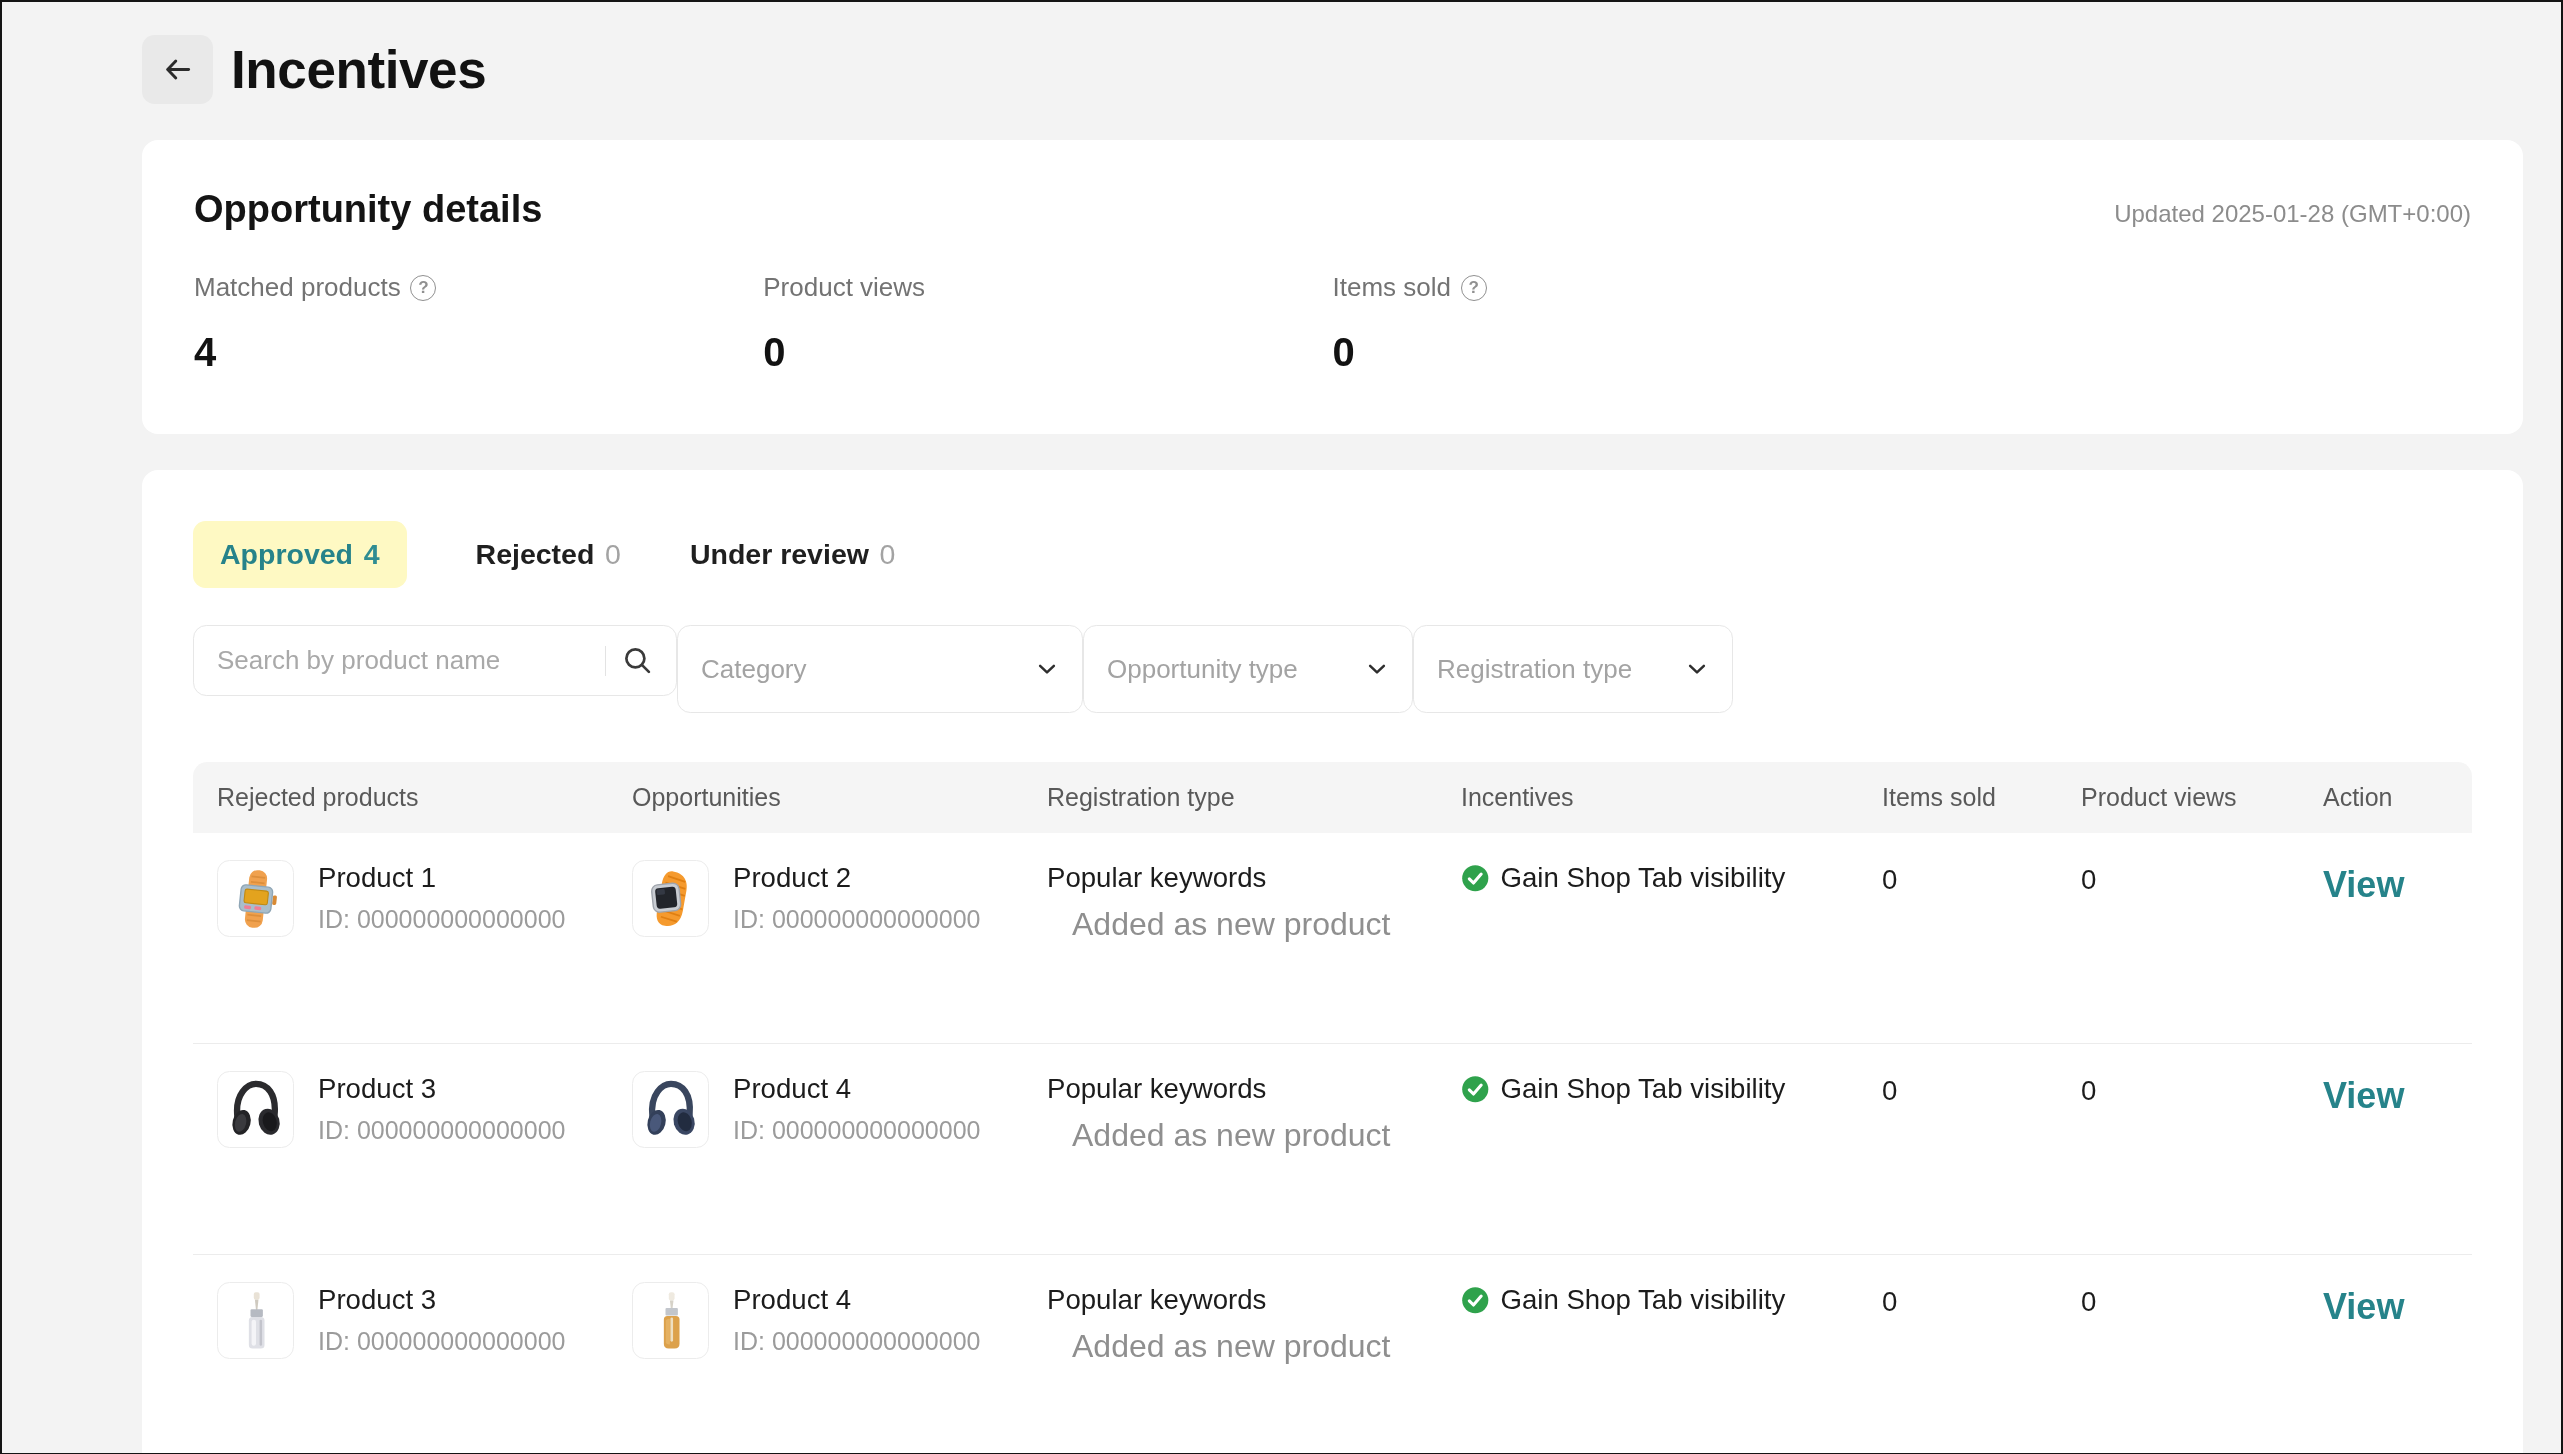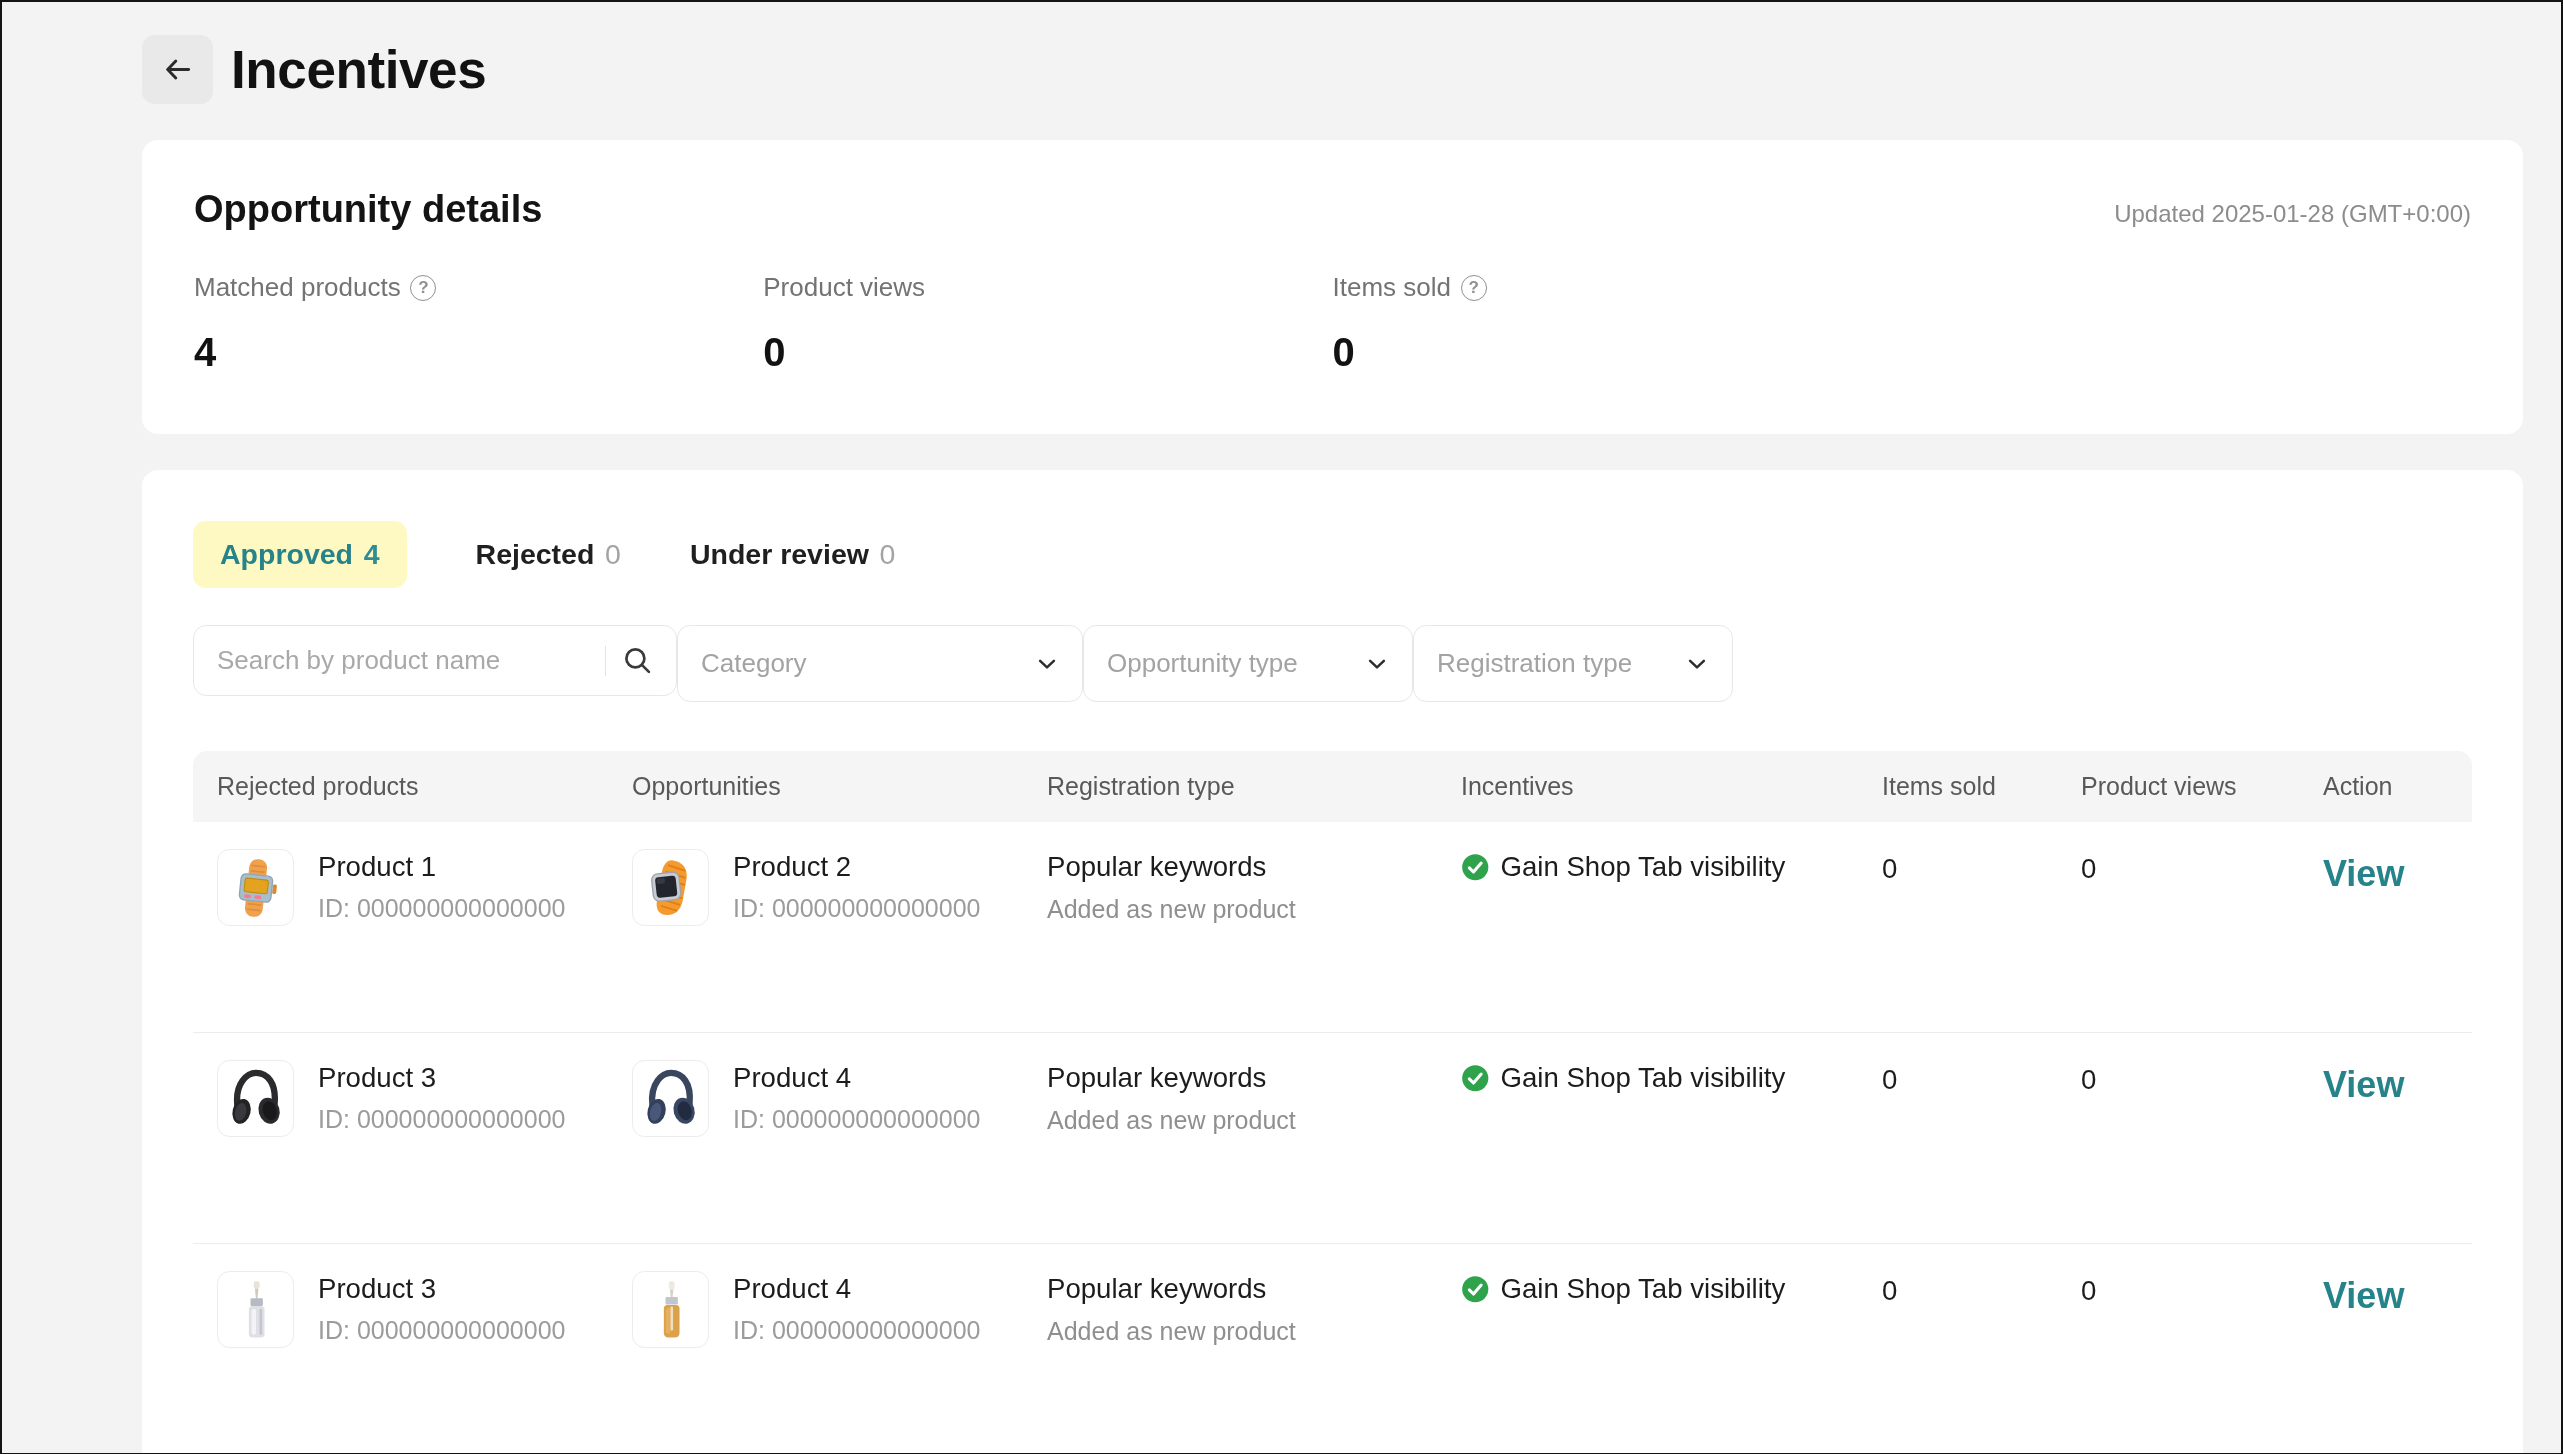--- a/index.html
+++ b/index.html
@@ -59,21 +59,21 @@
   }
   .search-box input {
     flex:1; border:none; outline:none; font-size:26px; color:#333; background:transparent;
     font-family:inherit; min-width:0;
   }
   .search-box input::placeholder { color:#a9a9a9; }
   .search-divider { width:0.9px; height:30px; background:#e3e3e3; margin-right:14.2px; }
   .search-box svg { width:36px; height:36px; }
 
   .dropdown {
-    height:77px; border:1.8px solid #e7e7e7; border-radius:13.3px; background:#fff;
+    height:88px; border:1.8px solid #e7e7e7; border-radius:13.3px; background:#fff;
     display:flex; align-items:center; justify-content:space-between;
     padding:0 19.6px 0 23px; font-size:26px; color:#a3a3a3; cursor:pointer;
   }
   .dropdown svg { width:30px; height:30px; flex:none; }
   .dd-category { width:406px; }
   .dd-opportunity { width:330px; }
   .dd-registration { width:320px; }
   .dd-opportunity .dd-label, .dd-registration .dd-label { margin-right:9px; }
 
   
@@ -89,21 +89,21 @@
   .thumb {
     width:77px; height:77px; background:#fff; border:0.9px solid #ececec; border-radius:12.5px;
     flex:none; display:flex; align-items:center; justify-content:center;
   }
   .thumb svg { width:66px; height:66px; }
   .pinfo { margin-left:24px; padding-top:1.8px; }
   .pname { font-size:27.6px; color:#1c1c1c; }
   .pid { font-size:25px; color:#9b9b9b; margin-top:11.6px; }
 
   .reg-type { font-size:27.6px; color:#1c1c1c; padding-top:1.8px; }
-  .reg-sub { font-size:25px; color:#8f8f8f; margin-top:12.5px; }
+  .reg-sub { font-size:32px; color:#8f8f8f; margin-top:12.5px;margin-left:25px; }
 
   .incentive { display:flex; align-items:flex-start; gap:11px; padding-top:1.8px; }
   .incentive svg { width:28.5px; height:28.5px; flex:none; margin-top:1.8px; }
   .incentive-label { font-size:27.6px; color:#1c1c1c; }
 
   .num-cell { font-size:27.6px; color:#1c1c1c; padding-top:3.6px; }
   .view-link { font-size:36px; font-weight:700; color:#26838a; cursor:pointer; padding-top:3.6px; display:inline-block; }
 </style>
 </head>
 <body>

